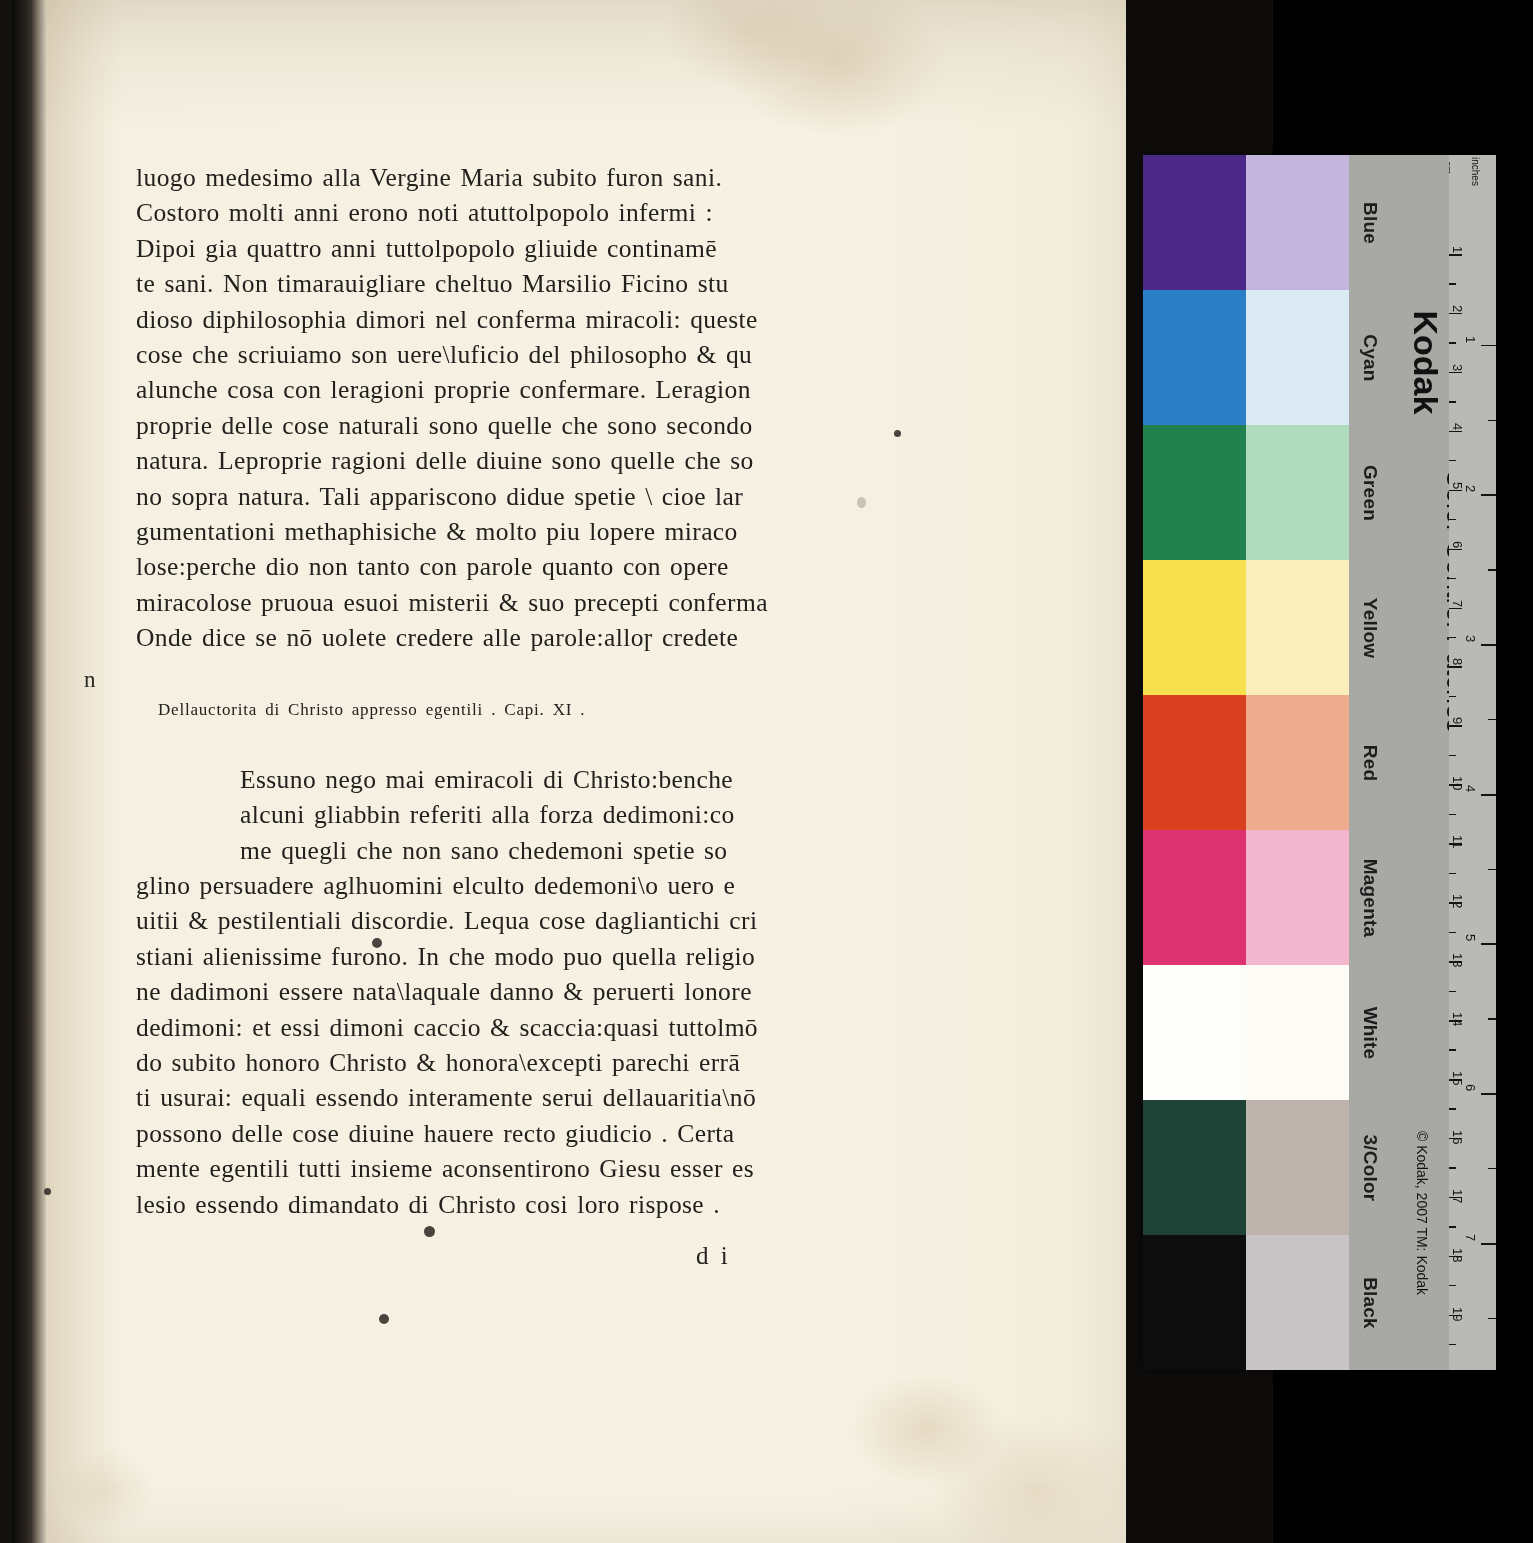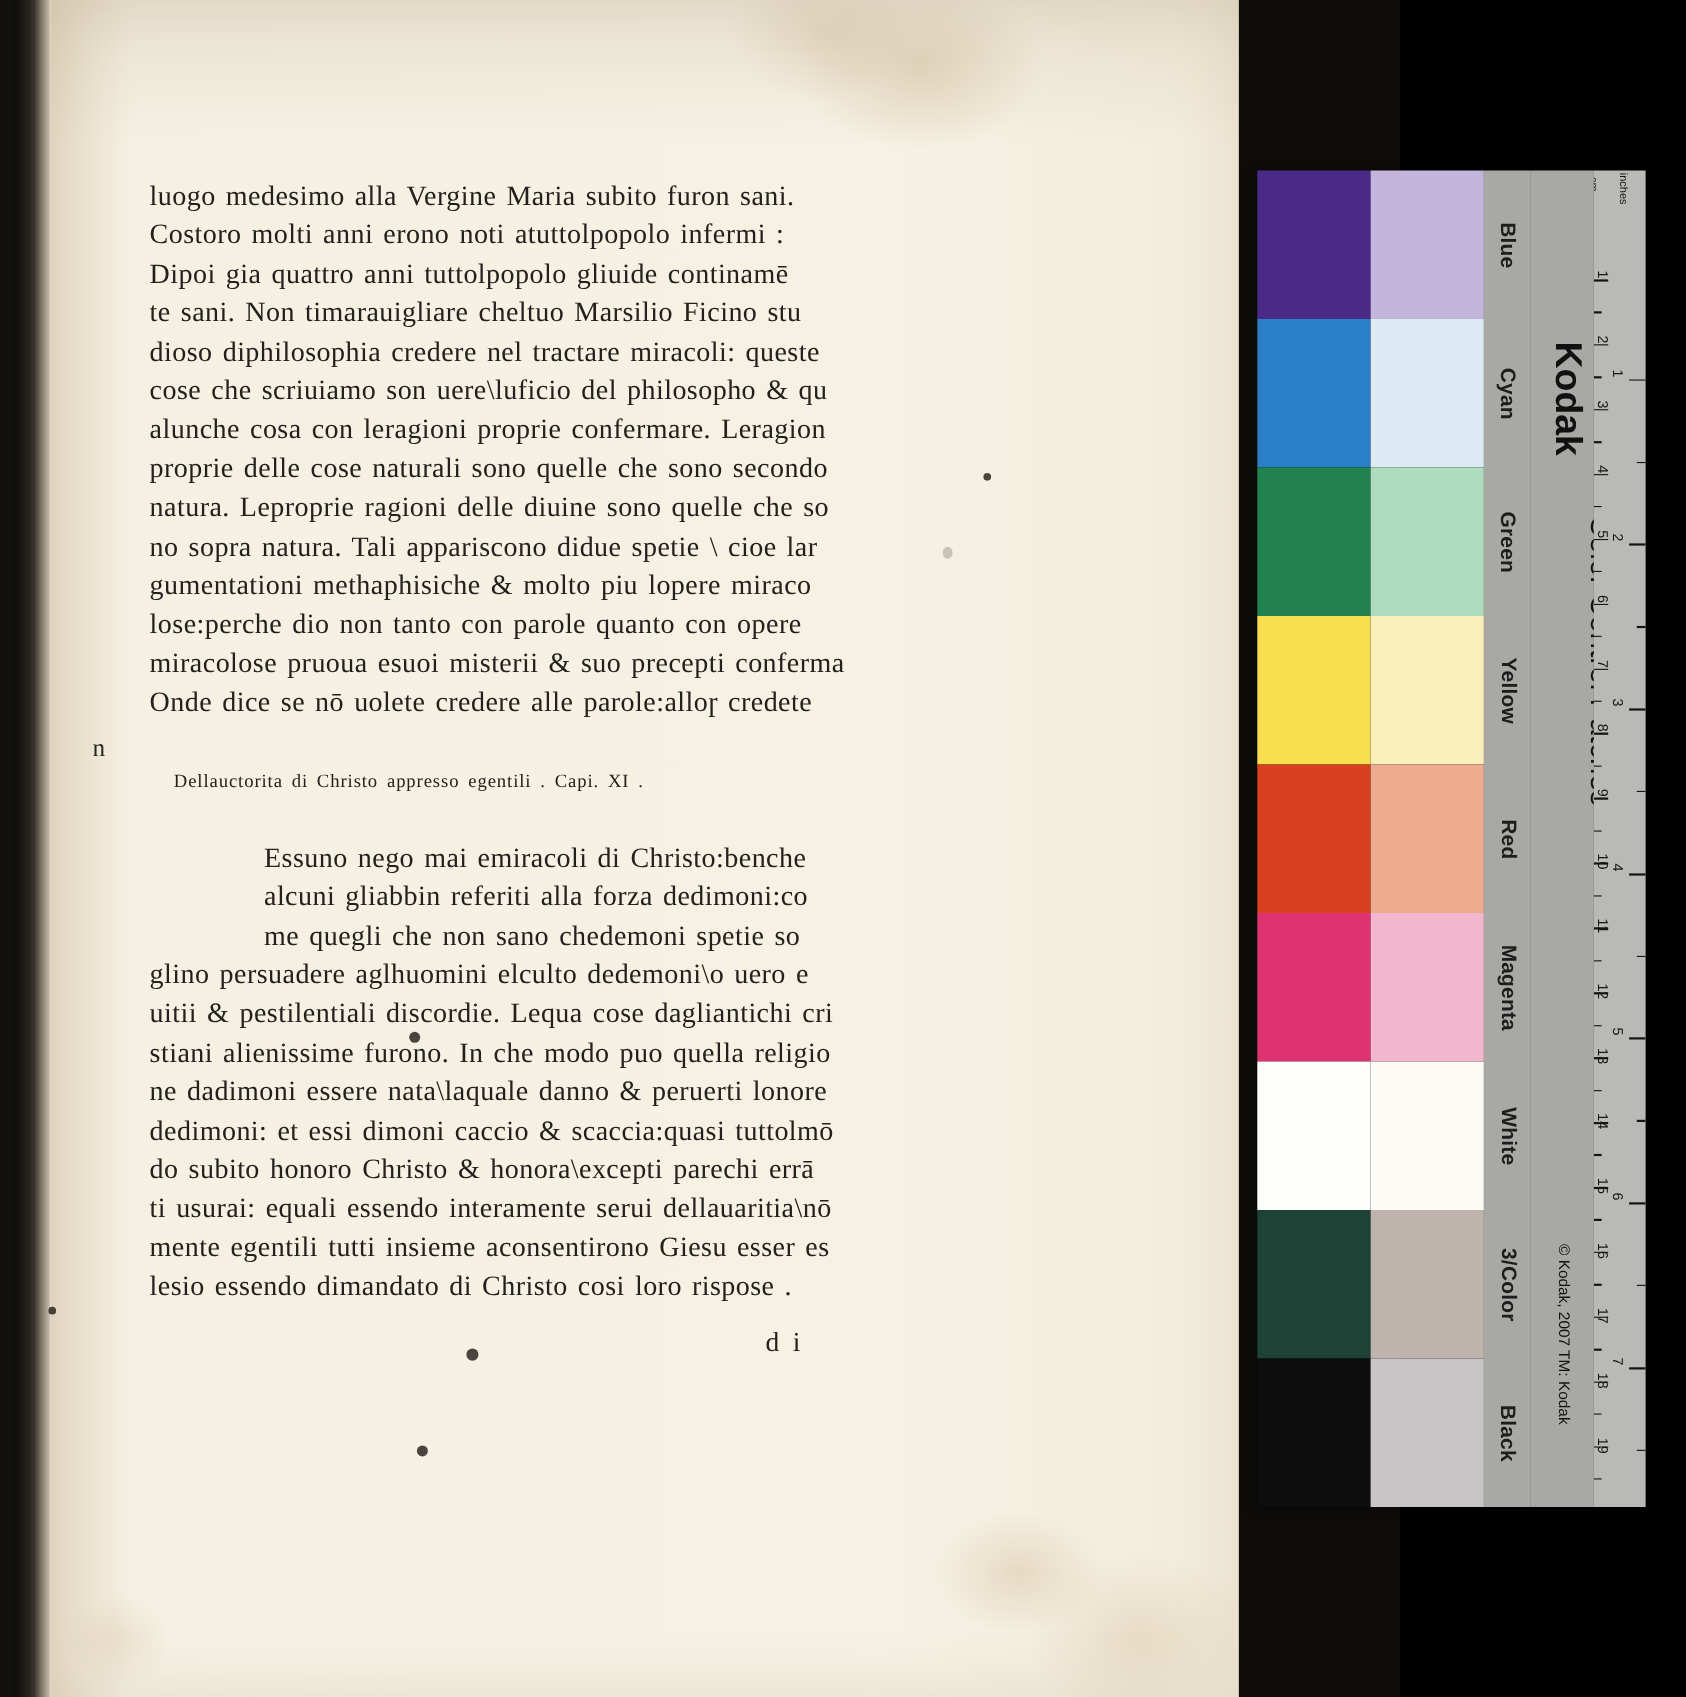--- a/index.html
+++ b/index.html
@@ -244,21 +244,21 @@
     <div class="speck" style="left:333px; top:1314px; width:10px; height:10px;"></div>
     <div class="speck" style="left:-2px; top:1188px; width:7px; height:7px;"></div>
 
     <div class="textblock">
 
       <div class="para">
         <span class="ln">luogo medesimo alla Vergine Maria subito furon sani.</span>
         <span class="ln">Costoro molti anni erono noti atuttolpopolo infermi :</span>
         <span class="ln">Dipoi gia quattro anni tuttolpopolo gliuide continamē</span>
         <span class="ln">te sani. Non timarauigliare cheltuo Marsilio Ficino stu</span>
-        <span class="ln">dioso diphilosophia credere nel tractare miracoli: queste</span>
+        <span class="ln">dioso diphilosophia dimori nel conferma miracoli: queste</span>
         <span class="ln">cose che scriuiamo son uere\luficio del philosopho &amp; qu</span>
         <span class="ln">alunche cosa con leragioni proprie confermare. Leragion</span>
         <span class="ln">proprie delle cose naturali sono quelle che sono secondo</span>
         <span class="ln">natura. Leproprie ragioni delle diuine sono quelle che so</span>
         <span class="ln">no sopra natura. Tali appariscono didue spetie \ cioe lar</span>
         <span class="ln">gumentationi methaphisiche &amp; molto piu lopere miraco</span>
         <span class="ln">lose:perche dio non tanto con parole quanto con opere</span>
         <span class="ln">miracolose pruoua esuoi misterii &amp; suo precepti conferma</span>
         <span class="ln">Onde dice se nō uolete credere alle parole:alloɼ credete</span>
       </div>
@@ -269,20 +269,21 @@
         <span class="ln indent1">Essuno nego mai emiracoli di Christo:benche</span>
         <span class="ln indent2">alcuni gliabbin referiti alla forza dedimoni:co</span>
         <span class="ln indent2">me quegli che non sano chedemoni spetie so</span>
         <span class="ln">glino persuadere aglhuomini elculto dedemoni\o uero e</span>
         <span class="ln">uitii &amp; pestilentiali discordie. Lequa cose dagliantichi cri</span>
         <span class="ln">stiani alienissime furono. In che modo puo quella religio</span>
         <span class="ln">ne dadimoni essere nata\laquale danno &amp; peruerti lonore</span>
         <span class="ln">dedimoni: et essi dimoni caccio &amp; scaccia:quasi tuttolmō</span>
         <span class="ln">do subito honoro Christo &amp; honora\excepti parechi errā</span>
         <span class="ln">ti usurai: equali essendo interamente serui dellauaritia\nō</span>
+        <span class="ln">possono delle cose diuine hauere recto giudicio . Certa</span>
         <span class="ln">mente egentili tutti insieme aconsentirono Giesu esser es</span>
         <span class="ln">lesio essendo dimandato di Christo cosi loro rispose .</span>
       </div>
 
       <div class="catchword">d i</div>
     </div>
 
     <div class="marginal-n">n</div>
   </div>
 

